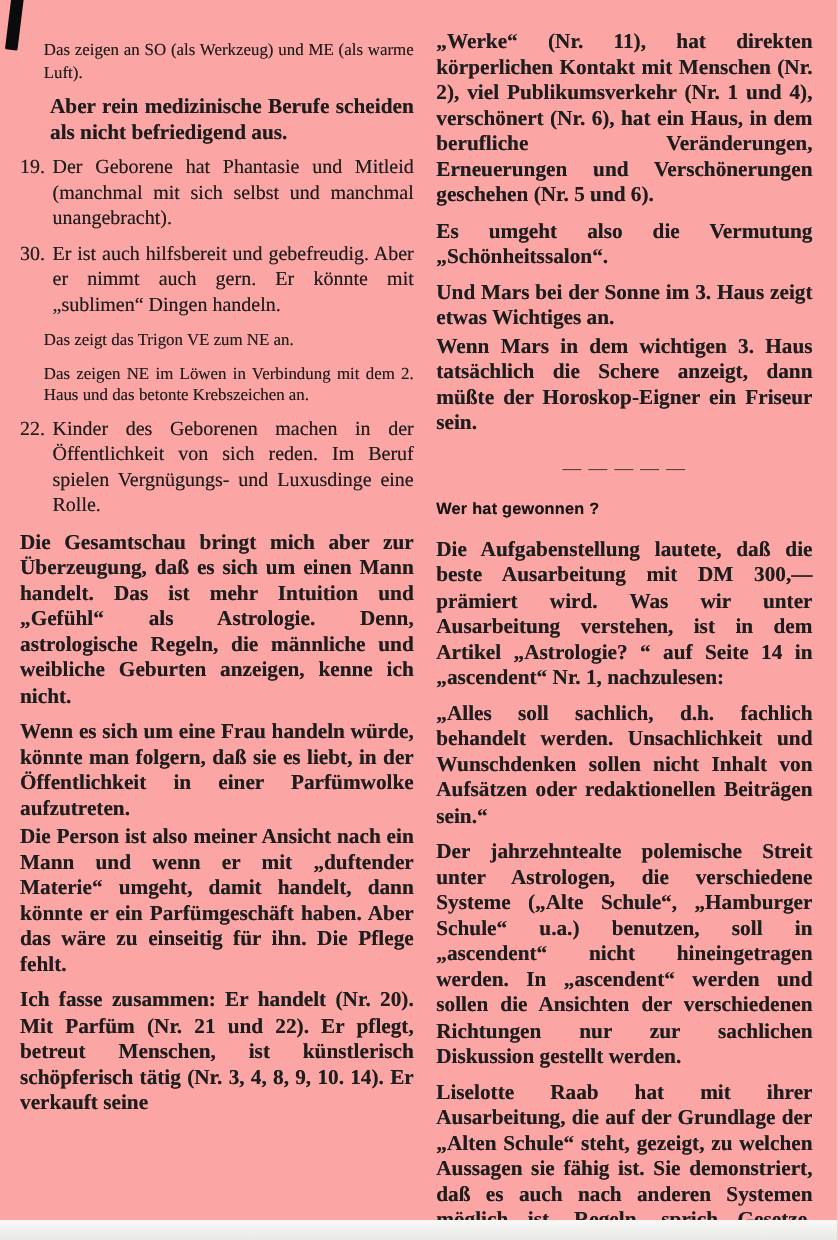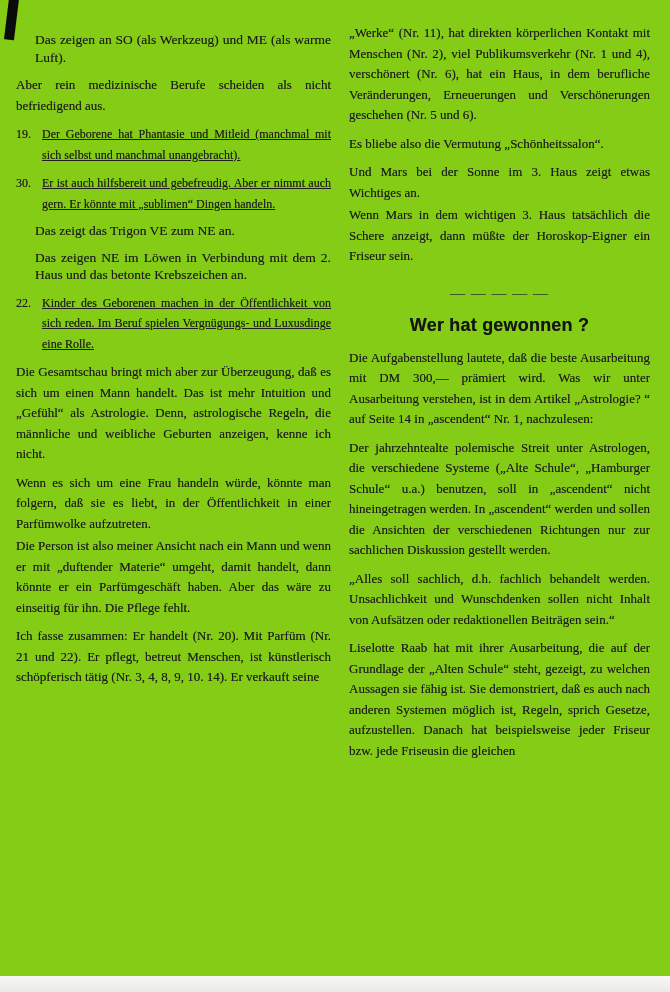--- a/index.html
+++ b/index.html
@@ -1,74 +1,74 @@
 <!DOCTYPE html>
 <html><head>
 <meta charset="utf-8">
 <style>
   html, body { margin: 0; padding: 0; background: #e8e8e8; }
   .page {
     position: relative;
     width: 670px;
     height: 992px;
     margin: 0 auto;
-    background: #84cc16;
+    background: #fca5a5;
     overflow: hidden;
     font-family: "Liberation Serif", serif;
     color: #1d1d1d;
   }
   .col {
     position: absolute;
     text-align: justify;
   }
   .col-left  { left: 16px;  top: 31px; width: 315px; }
   .col-right { left: 349px; top: 23px; width: 301px; }
 
   .para {
-    font-size: 13px;
+    font-size: 17px;
     line-height: 20.5px;
     margin: 0 0 8px 0;
     text-shadow: 0 0 0.4px rgba(20,20,20,0.55);
+    font-weight: bold;
   }
-  .para.indented { }
+  .para.indented { margin-left: 24px; }
   .para.tight { margin-bottom: 2px; }
 
   .note {
     font-size: 13.5px;
     line-height: 17.5px;
     margin: 0 0 9px 19px;
     text-shadow: 0 0 0.3px rgba(20,20,20,0.5);
   }
 
   .item {
     position: relative;
     padding-left: 26px;
-    font-size: 12px;
+    font-size: 16px;
     line-height: 20.5px;
     margin: 0 0 8px 0;
     text-shadow: 0 0 0.4px rgba(20,20,20,0.55);
-    text-decoration: underline;
   }
   .item .num { position: absolute; left: 0; top: 0; }
 
   .separator {
     text-align: center;
     font-size: 15px;
     letter-spacing: 1px;
     color: #2e2e2e;
     margin: 18px 0 12px 0;
     white-space: nowrap;
   }
 
   .heading {
     font-family: "Liberation Sans", sans-serif;
     font-weight: bold;
-    font-size: 18px;
+    font-size: 13px;
     line-height: 22px;
-    text-align: center;
+    text-align: left;
     letter-spacing: 0.2px;
     color: #151515;
     margin: 0 0 12px 0;
     text-shadow: 0 0 0.4px rgba(10,10,10,0.6);
   }
 
   .corner-mark {
     position: absolute;
     left: 7px;
     top: -10px;
@@ -118,29 +118,29 @@
     </div>
 
     <p class="para">Die Gesamtschau bringt mich aber zur Überzeugung, daß es sich um einen Mann handelt. Das ist mehr Intuition und „Gefühl“ als Astrologie. Denn, astrologische Regeln, die männliche und weibliche Geburten anzeigen, kenne ich nicht.</p>
     <p class="para tight">Wenn es sich um eine Frau handeln würde, könnte man folgern, daß sie es liebt, in der Öffentlichkeit in einer Parfümwolke aufzutreten.</p>
     <p class="para">Die Person ist also meiner Ansicht nach ein Mann und wenn er mit „duftender Materie“ umgeht, damit handelt, dann könnte er ein Parfümgeschäft haben. Aber das wäre zu einseitig für ihn. Die Pflege fehlt.</p>
     <p class="para">Ich fasse zusammen: Er handelt (Nr. 20). Mit Parfüm (Nr. 21 und 22). Er pflegt, betreut Menschen, ist künstlerisch schöpferisch tätig (Nr. 3, 4, 8, 9, 10. 14). Er verkauft seine</p>
   </div>
 
   <div class="col col-right">
     <p class="para">„Werke“ (Nr. 11), hat direkten körperlichen Kontakt mit Menschen (Nr. 2), viel Publikumsverkehr (Nr. 1 und 4), verschönert (Nr. 6), hat ein Haus, in dem berufliche Veränderungen, Erneuerungen und Verschönerungen geschehen (Nr. 5 und 6).</p>
-    <p class="para">Es bliebe also die Vermutung „Schönheitssalon“.</p>
+    <p class="para">Es umgeht also die Vermutung „Schönheitssalon“.</p>
     <p class="para tight">Und Mars bei der Sonne im 3. Haus zeigt etwas Wichtiges an.</p>
     <p class="para">Wenn Mars in dem wichtigen 3. Haus tatsächlich die Schere anzeigt, dann müßte der Horoskop-Eigner ein Friseur sein.</p>
 
     <div class="separator">— — — — —</div>
 
     <h2 class="heading">Wer hat gewonnen ?</h2>
 
     <p class="para">Die Aufgabenstellung lautete, daß die beste Ausarbeitung mit DM 300,— prämiert wird. Was wir unter Ausarbeitung verstehen, ist in dem Artikel „Astrologie? “ auf Seite 14 in „ascendent“ Nr. 1, nachzulesen:</p>
+    <p class="para">„Alles soll sachlich, d.h. fachlich behandelt werden. Unsachlichkeit und Wunschdenken sollen nicht Inhalt von Aufsätzen oder redaktionellen Beiträgen sein.“</p>
     <p class="para">Der jahrzehntealte polemische Streit unter Astrologen, die verschiedene Systeme („Alte Schule“, „Hamburger Schule“ u.a.) benutzen, soll in „ascendent“ nicht hineingetragen werden. In „ascendent“ werden und sollen die Ansichten der verschiedenen Richtungen nur zur sachlichen Diskussion gestellt werden.</p>
-    <p class="para">„Alles soll sachlich, d.h. fachlich behandelt werden. Unsachlichkeit und Wunschdenken sollen nicht Inhalt von Aufsätzen oder redaktionellen Beiträgen sein.“</p>
     <p class="para">Liselotte Raab hat mit ihrer Ausarbeitung, die auf der Grundlage der „Alten Schule“ steht, gezeigt, zu welchen Aussagen sie fähig ist. Sie demonstriert, daß es auch nach anderen Systemen möglich ist, Regeln, sprich Gesetze, aufzustellen. Danach hat beispielsweise jeder Friseur bzw. jede Friseusin die gleichen</p>
   </div>
 
   <div class="bottom-band"></div>
 
 </div>
 
 </body></html>

